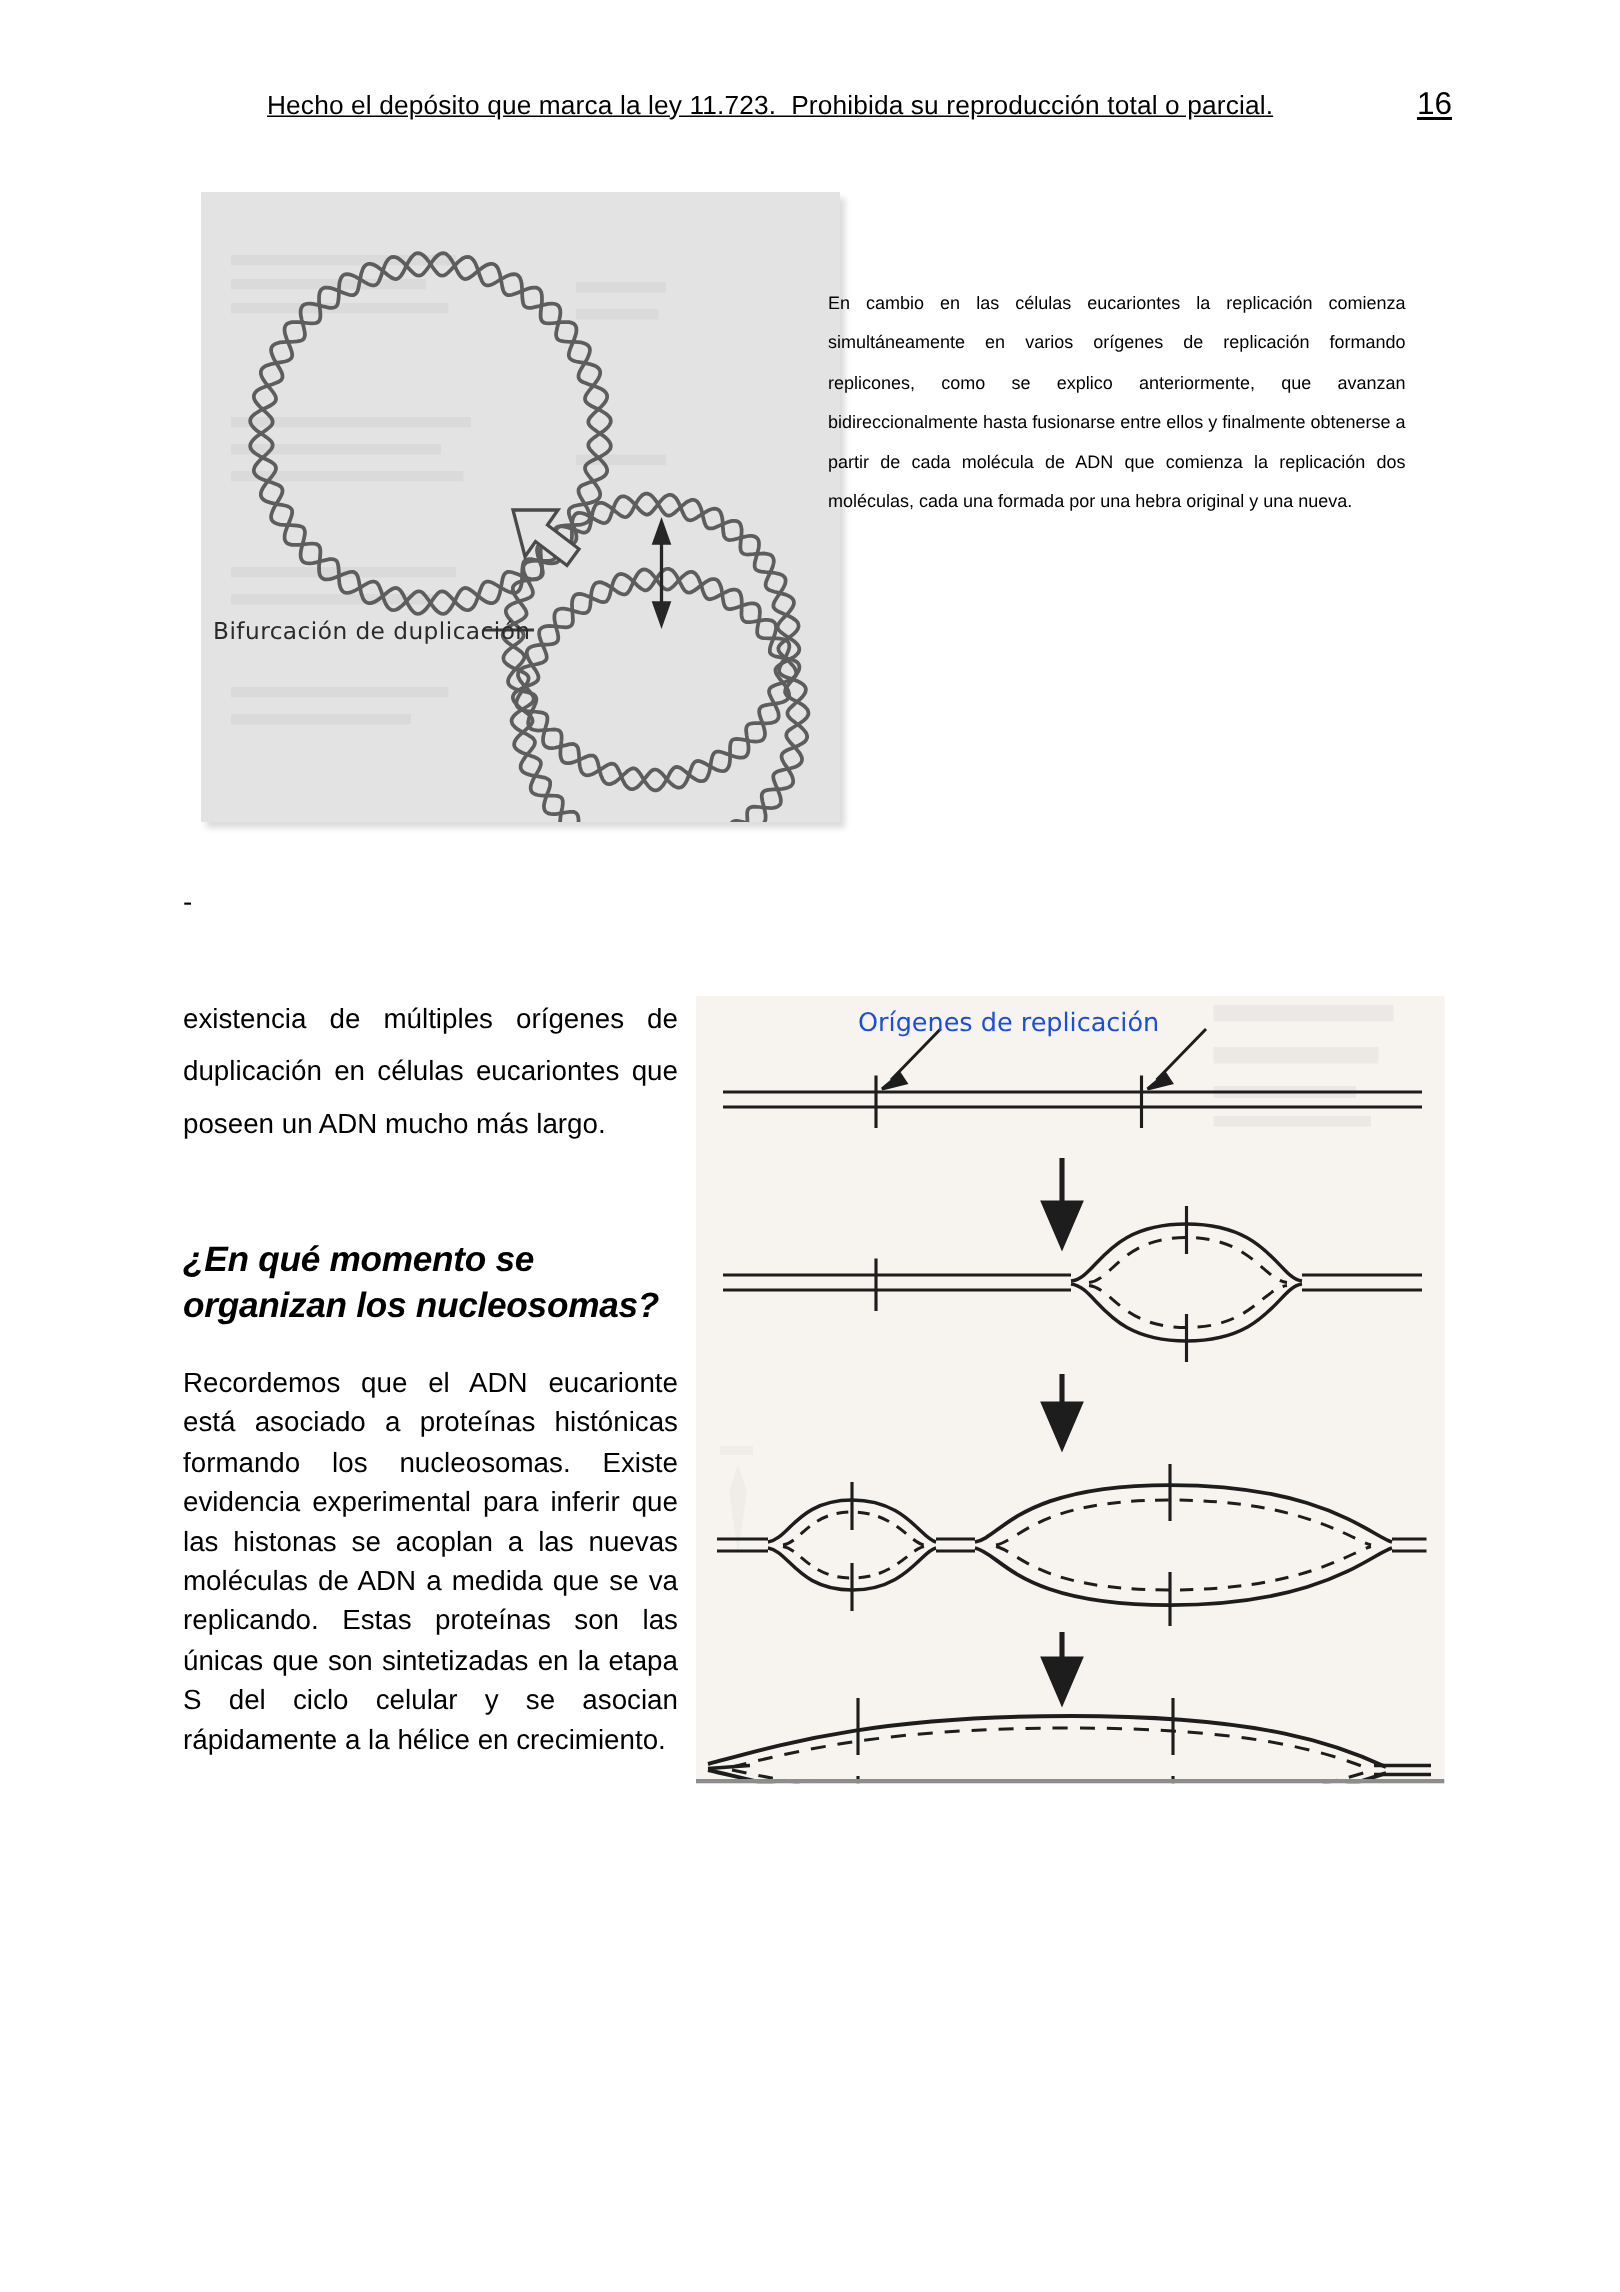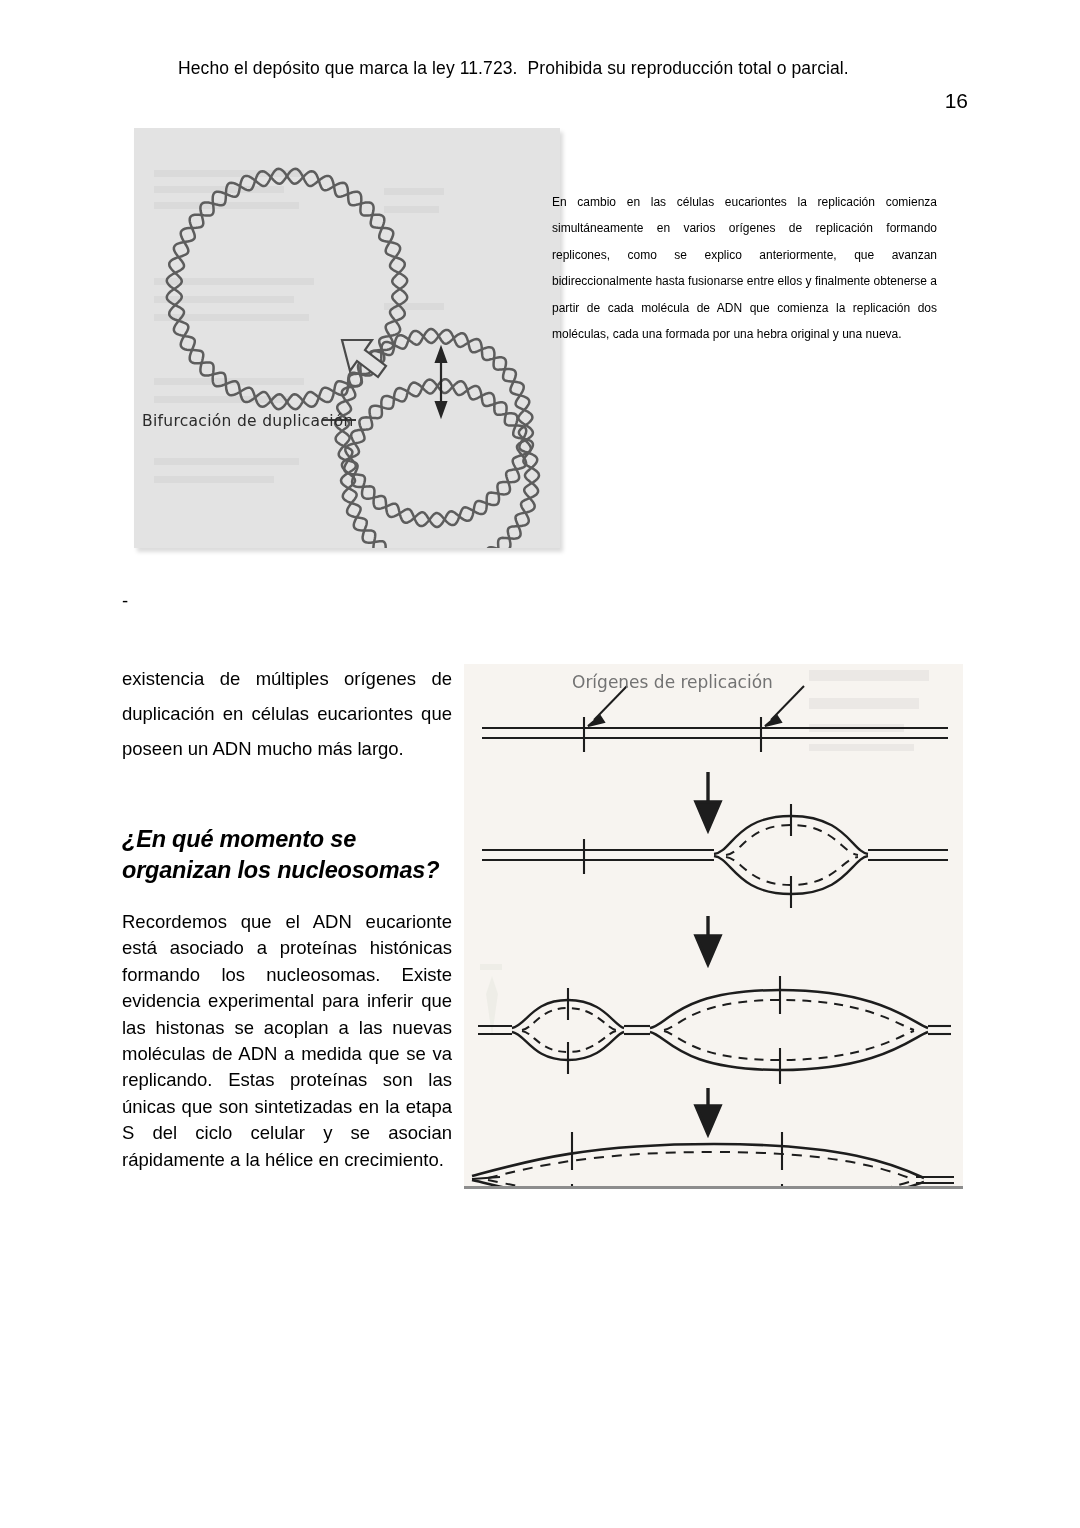--- a/index.html
+++ b/index.html
@@ -16,31 +16,31 @@
     overflow: hidden;
   }
 
   
   .header {
     position: absolute;
     left: 178px;
     top: 58px;
     width: 790px;
     display: flex;
-    align-items: flex-start;
+    align-items: center;
     justify-content: space-between;
+    text-decoration: underline;
   }
   .header-text {
     font-size: 17.5px;
     letter-spacing: 0.1px;
     white-space: pre;
   }
   .header-page {
     font-size: 21px;
-    margin-top: 31px;
   }
 
   
   .fig1 {
     position: absolute;
     left: 134px;
     top: 128px;
     width: 426px;
     height: 420px;
     background: #e3e3e3;
@@ -131,21 +131,21 @@
     background: #f7f4f0;
     overflow: hidden;
   }
   .fig2 svg { display: block; }
   .fig2-label {
     position: absolute;
     left: 108px;
     top: 8px;
     font-size: 17px;
     font-family: "DejaVu Sans", sans-serif;
-    color: #737373;
+    color: #1d4ed8;
     white-space: nowrap;
   }
   .fig2-bottomline {
     position: absolute;
     left: 0;
     bottom: 0;
     width: 100%;
     height: 3px;
     background: #8d8d8d;
   }

